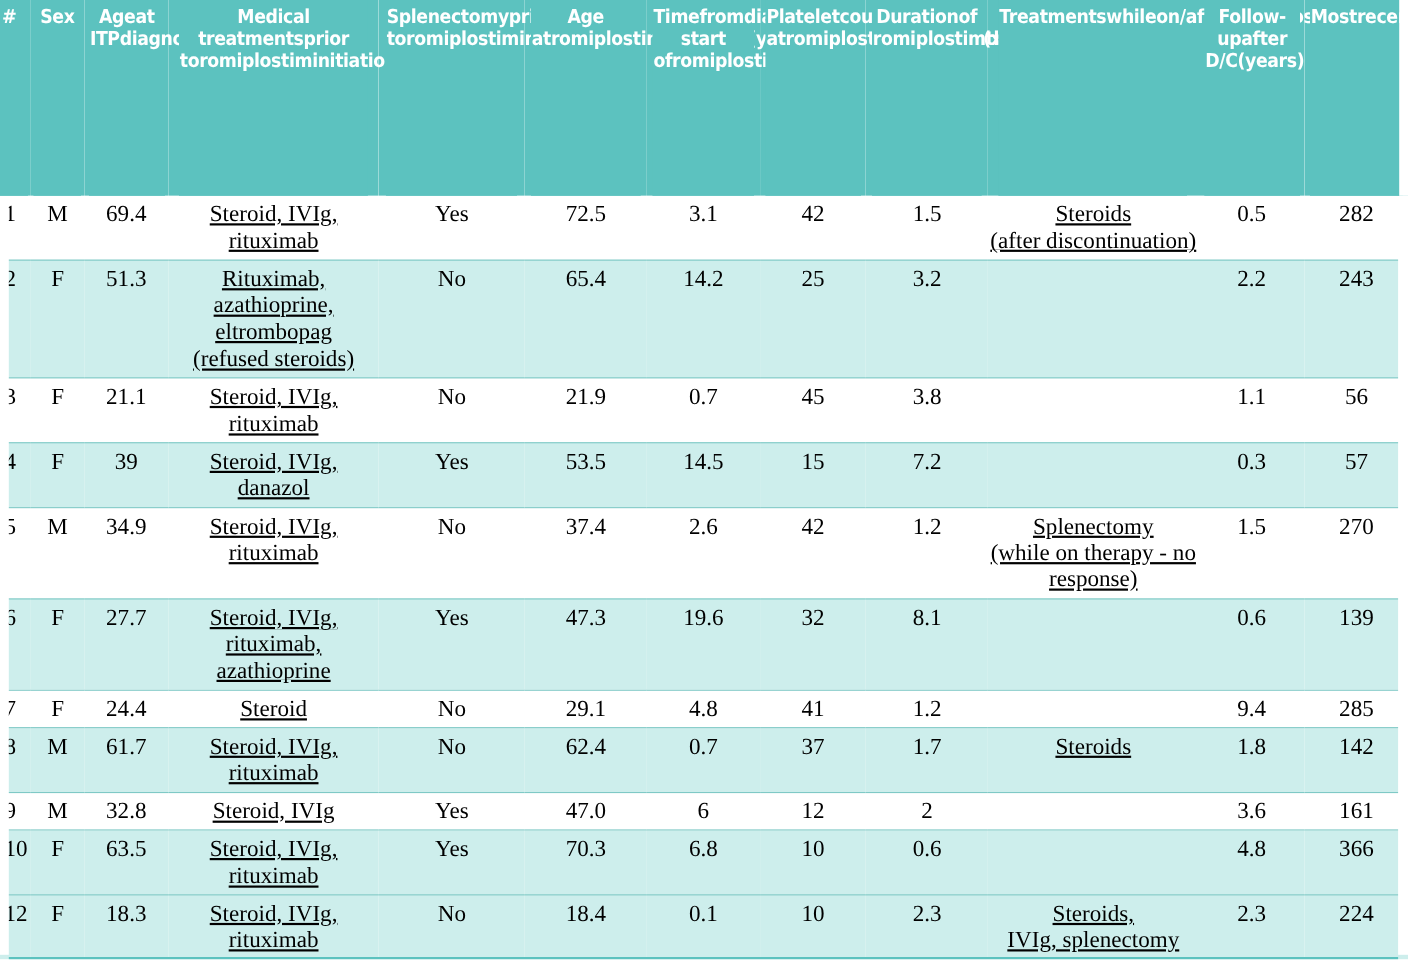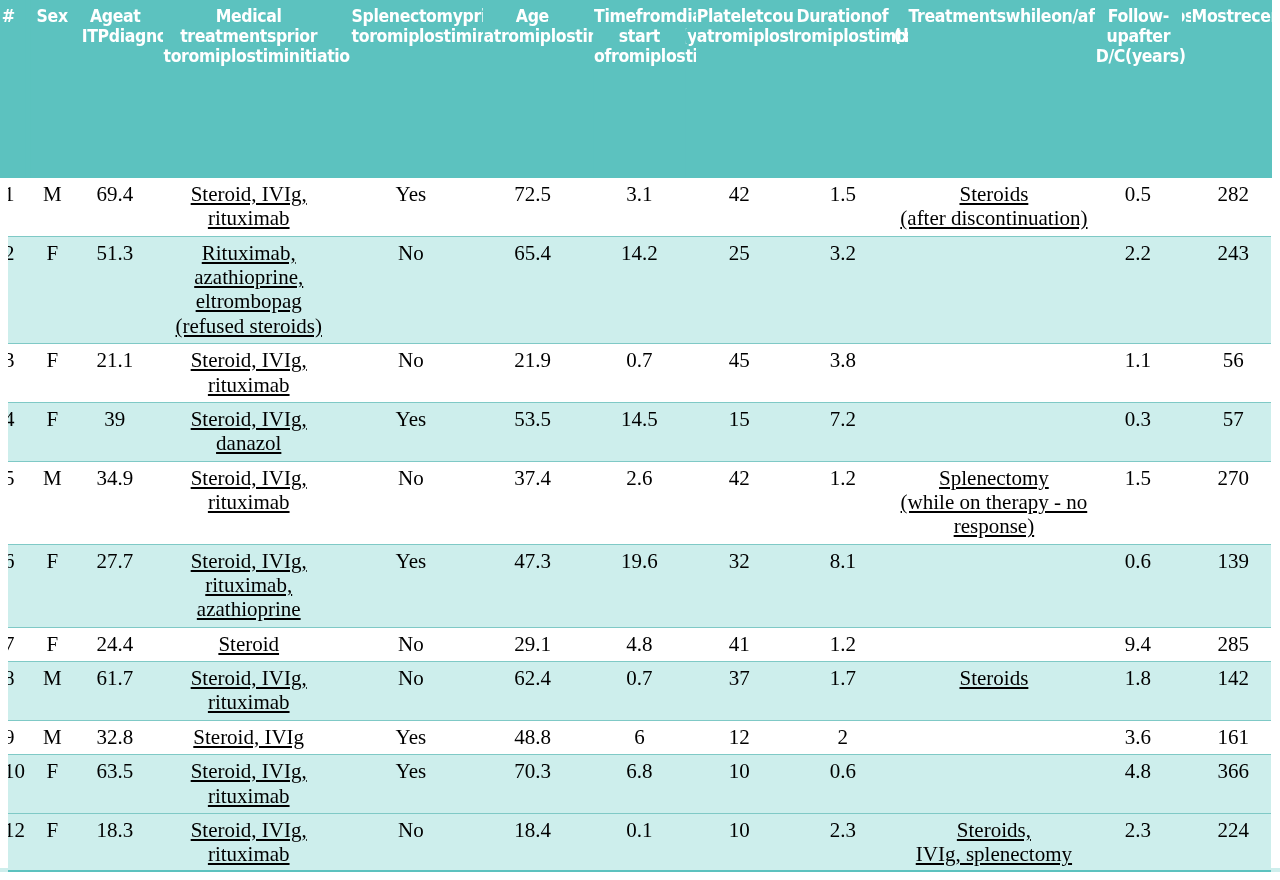--- a/index.html
+++ b/index.html
@@ -302,21 +302,21 @@
           <td>142</td>
         </tr>
         <tr class="row-odd">
           <td class="col-num">9</td>
           <td class="col-sex">M</td>
           <td>32.8</td>
           <td class="cell-lines">
             <span>Steroid, IVIg</span>
           </td>
           <td>Yes</td>
-          <td>48.8</td>
+          <td>47.0</td>
           <td>6</td>
           <td>12</td>
           <td>2</td>
           <td class="cell-lines"></td>
           <td>3.6</td>
           <td>161</td>
         </tr>
         <tr class="row-even">
           <td class="col-num">10</td>
           <td class="col-sex">F</td>

